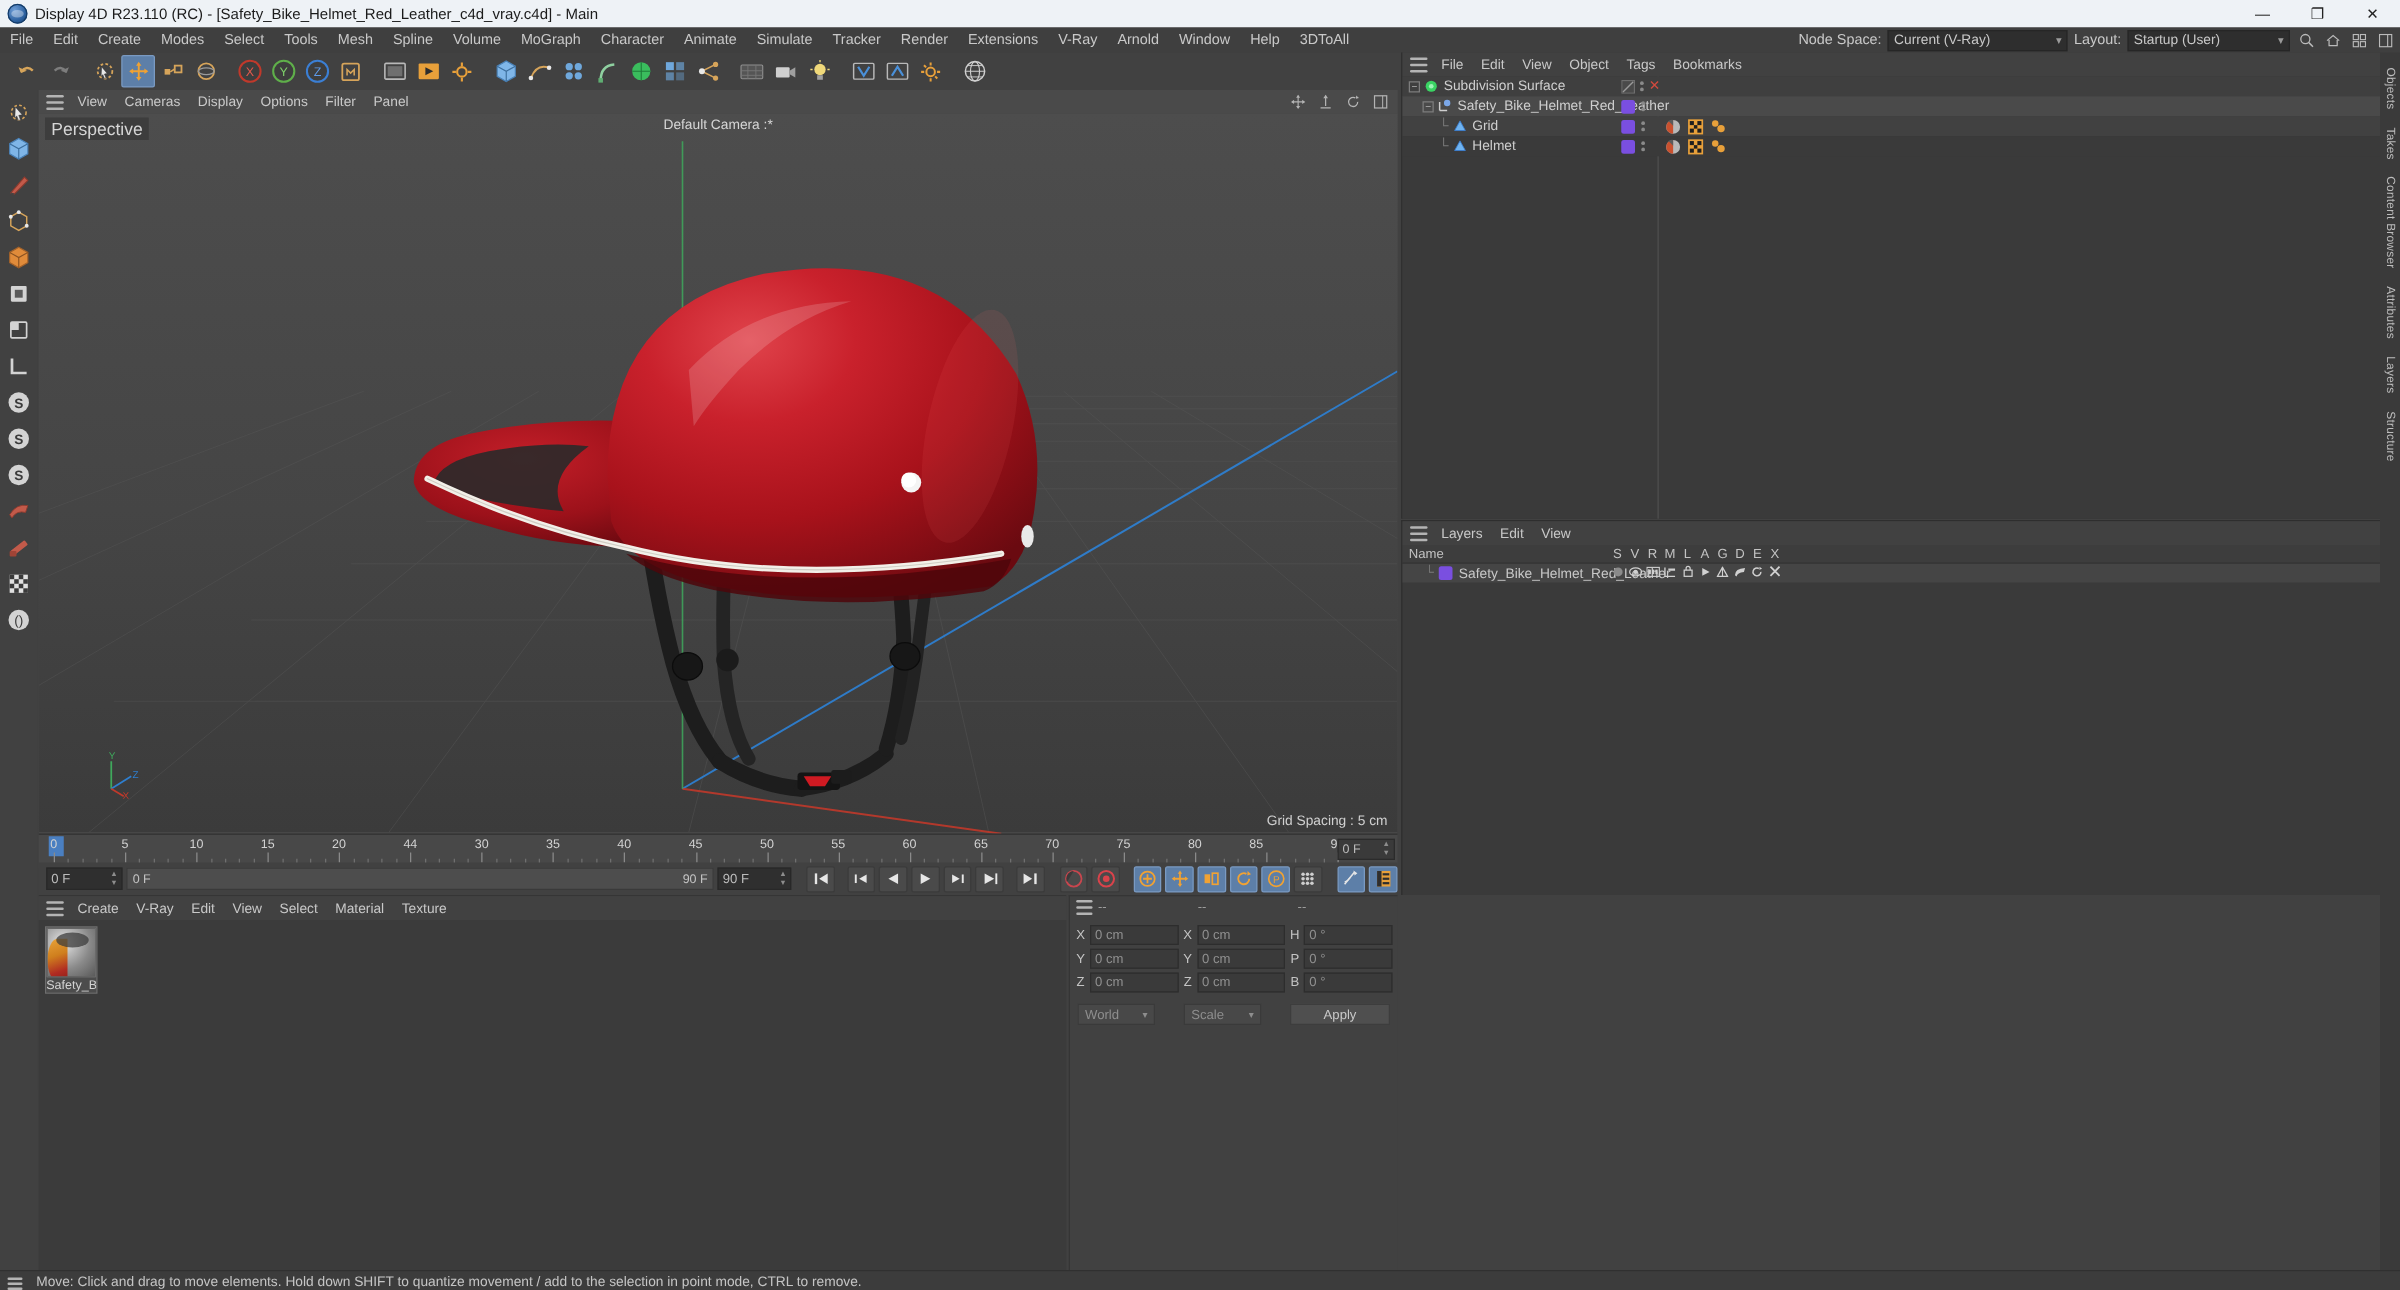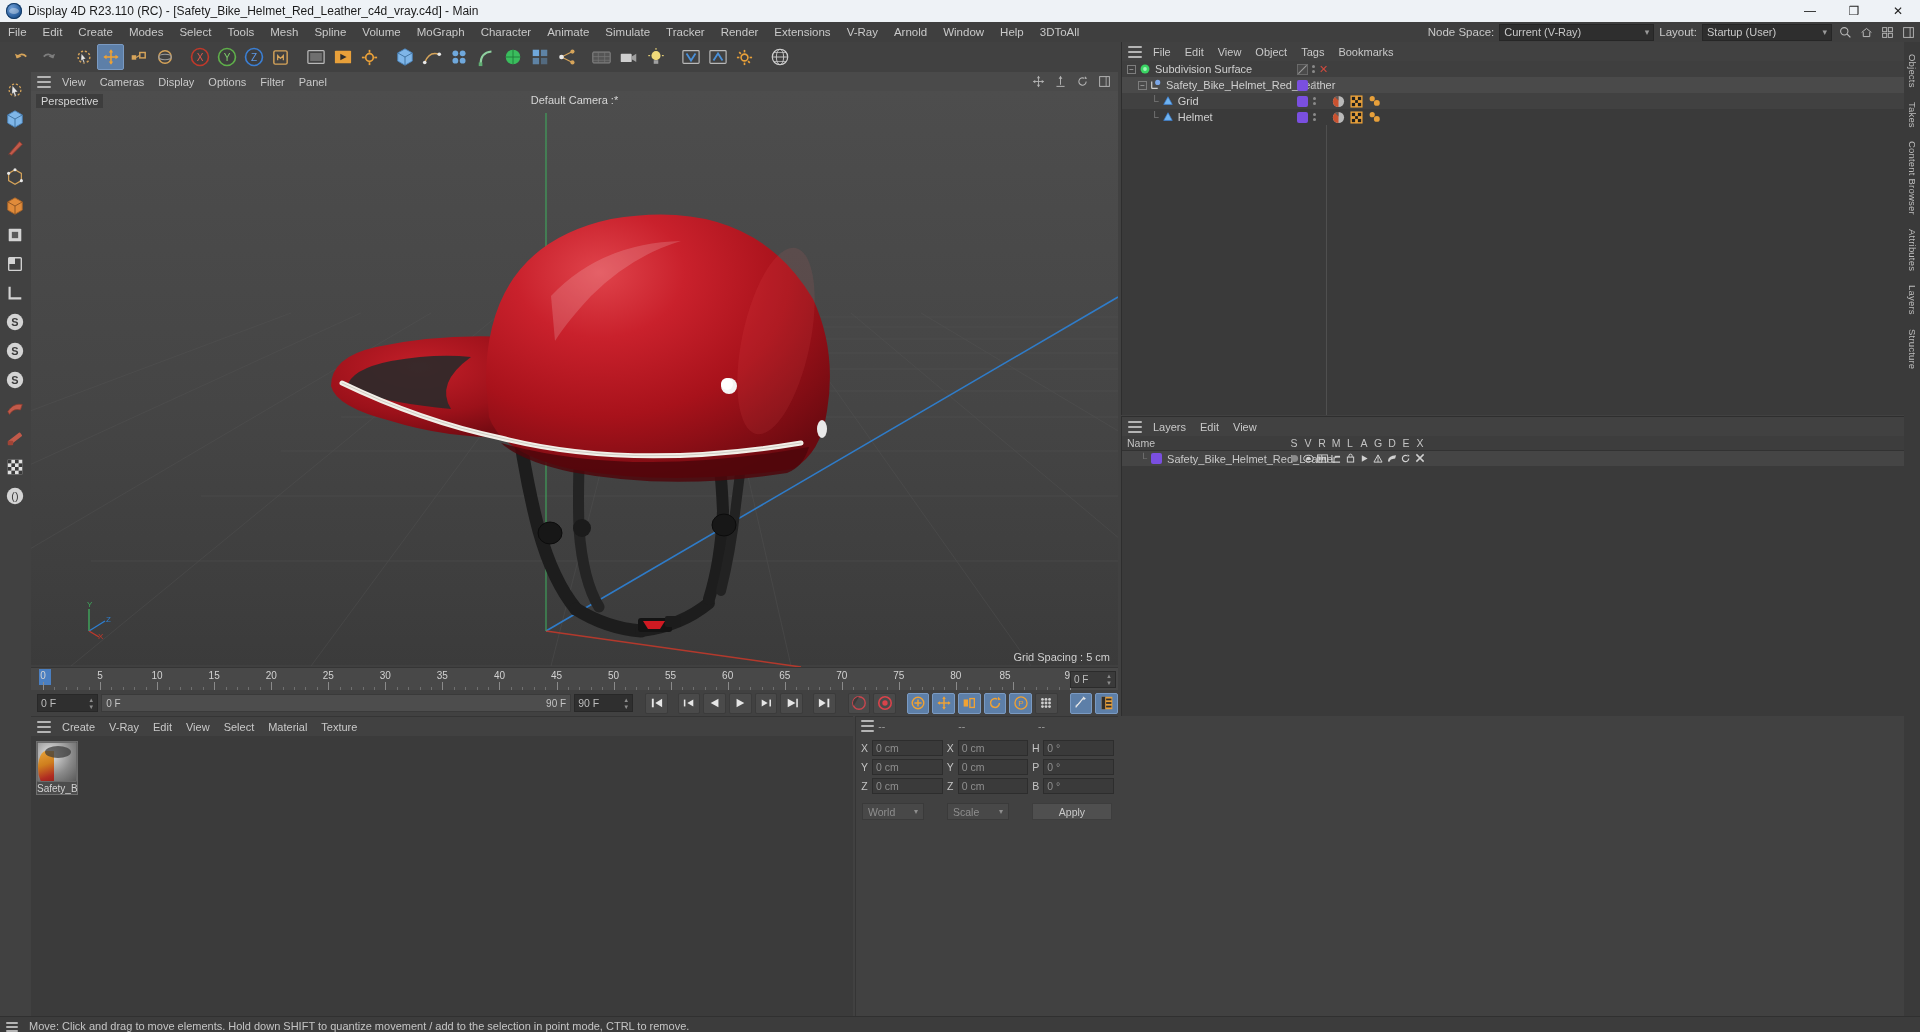--- a/index.html
+++ b/index.html
@@ -78,21 +78,21 @@
     background: #4a4a4a; display:flex; flex-direction: column;
   }
   .vp-header { height: 19px; background:#4a4a4a; display:flex; align-items:center; padding-left: 6px; gap:0; position: relative; }
   .vp-header .menu-item { font-size: 11px; padding: 0 7px; }
   .hamburger { width:14px; height:12px; display:inline-flex; flex-direction:column; justify-content:space-between; margin-right:4px; }
   .hamburger i { display:block; height:2px; background:#b4b4b4; border-radius:1px; }
   .vp-header-right { margin-left:auto; display:flex; align-items:center; gap:6px; padding-right:6px; }
 
   .vp-canvas { position: relative; flex: 1; overflow: hidden;
     background: linear-gradient(180deg, #4a4a4a 0%, #434343 45%, #3c3c3c 100%); }
-  .vp-label-left { position:absolute; left:5px; top:3px; font-size:11px; color:#d6d6d6; background:#3d3d3d; padding:1px 5px; }
+  .vp-label-left { position:absolute; left:5px; top:3px; font-size:14px; color:#d6d6d6; background:#3d3d3d; padding:1px 5px; }
   .vp-label-top { position:absolute; left:50%; transform:translateX(-50%); top:3px; font-size:11px; color:#d6d6d6; }
   .vp-grid-note { position:absolute; right:8px; bottom:4px; font-size:11px; color:#d0d0d0; }
   .axis-gizmo { position:absolute; left:52px; bottom:28px; width:40px; height:40px; }
 
   
   .timeline {
     position: absolute; left: 31px; top: 667px; width: 1087px; height: 28px;
     background: #484848; border-top:1px solid #353535;
   }
   .tl-track { position:absolute; left:10px; top:0; right:38px; height:28px; }
@@ -226,21 +226,21 @@
     <div class="menu-item">Render</div>
     <div class="menu-item">Extensions</div>
     <div class="menu-item">V-Ray</div>
     <div class="menu-item">Arnold</div>
     <div class="menu-item">Window</div>
     <div class="menu-item">Help</div>
     <div class="menu-item">3DToAll</div>
 
     <div class="menu-right">
       <div class="mr-label">Node Space:</div>
-      <div class="combo" style="width:155px">
+      <div class="combo" style="width:144px">
         <span class="cv">Current (V-Ray)</span>
         <span class="ca">▾</span>
       </div>
       <div class="mr-label">Layout:</div>
       <div class="combo" style="width:130px">
         <span class="cv">Startup (User)</span>
         <span class="ca">▾</span>
       </div>
       <span class="icon-sm">
         <svg width="13" height="13" viewBox="0 0 16 16">
@@ -763,21 +763,21 @@
         <div class="tl-tick" style="left: 2px;">0</div>
         <div class="tl-line" style="left: 2px;"></div>
         <div class="tl-tick" style="left: 59.0556px;">5</div>
         <div class="tl-line" style="left: 59.0556px;"></div>
         <div class="tl-tick" style="left: 116.111px;">10</div>
         <div class="tl-line" style="left: 116.111px;"></div>
         <div class="tl-tick" style="left: 173.167px;">15</div>
         <div class="tl-line" style="left: 173.167px;"></div>
         <div class="tl-tick" style="left: 230.222px;">20</div>
         <div class="tl-line" style="left: 230.222px;"></div>
-        <div class="tl-tick" style="left: 287.278px;">25</div>
+        <div class="tl-tick" style="left: 287.278px;">44</div>
         <div class="tl-line" style="left: 287.278px;"></div>
         <div class="tl-tick" style="left: 344.333px;">30</div>
         <div class="tl-line" style="left: 344.333px;"></div>
         <div class="tl-tick" style="left: 401.389px;">35</div>
         <div class="tl-line" style="left: 401.389px;"></div>
         <div class="tl-tick" style="left: 458.444px;">40</div>
         <div class="tl-line" style="left: 458.444px;"></div>
         <div class="tl-tick" style="left: 515.5px;">45</div>
         <div class="tl-line" style="left: 515.5px;"></div>
         <div class="tl-tick" style="left: 572.556px;">50</div>

